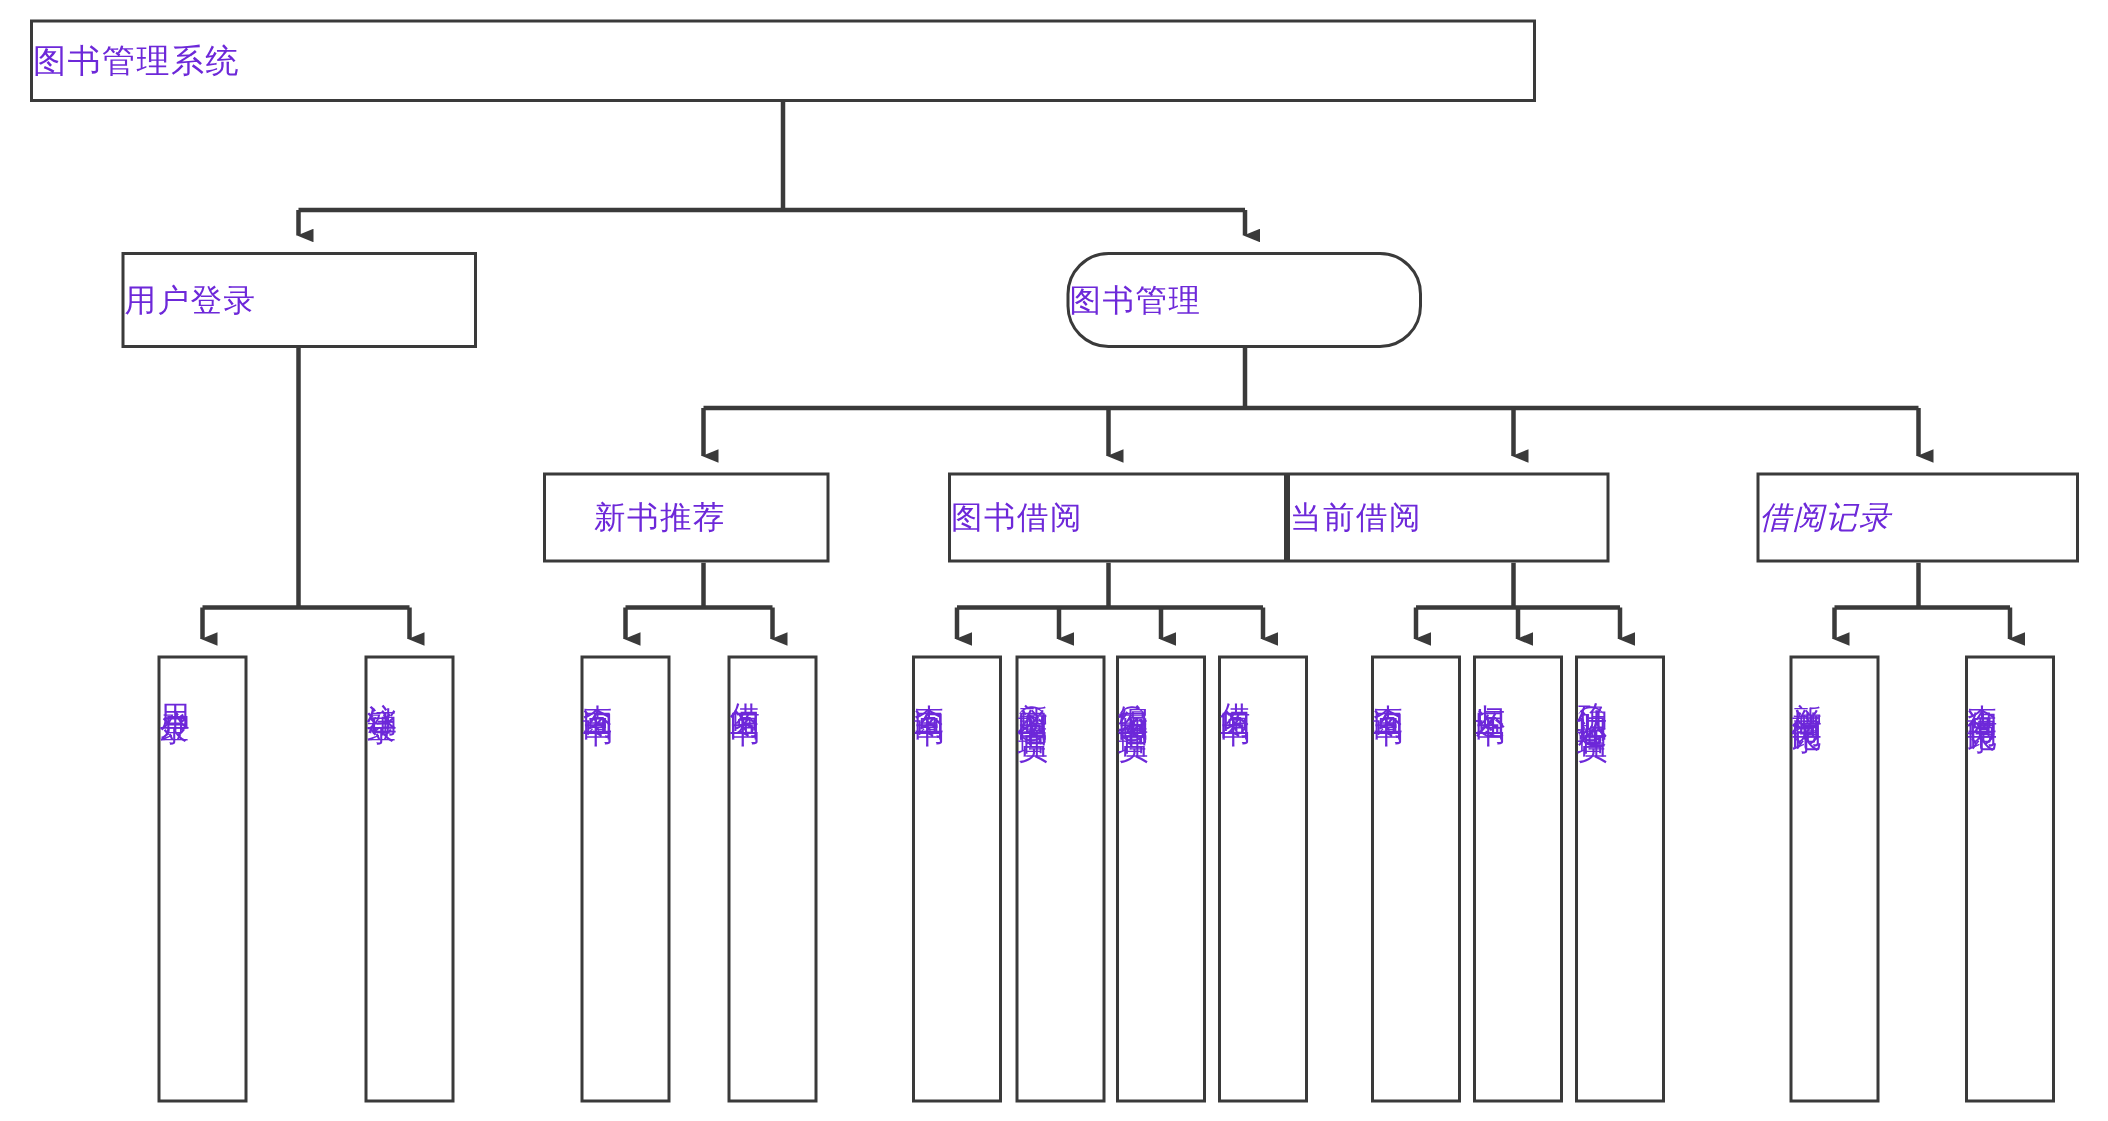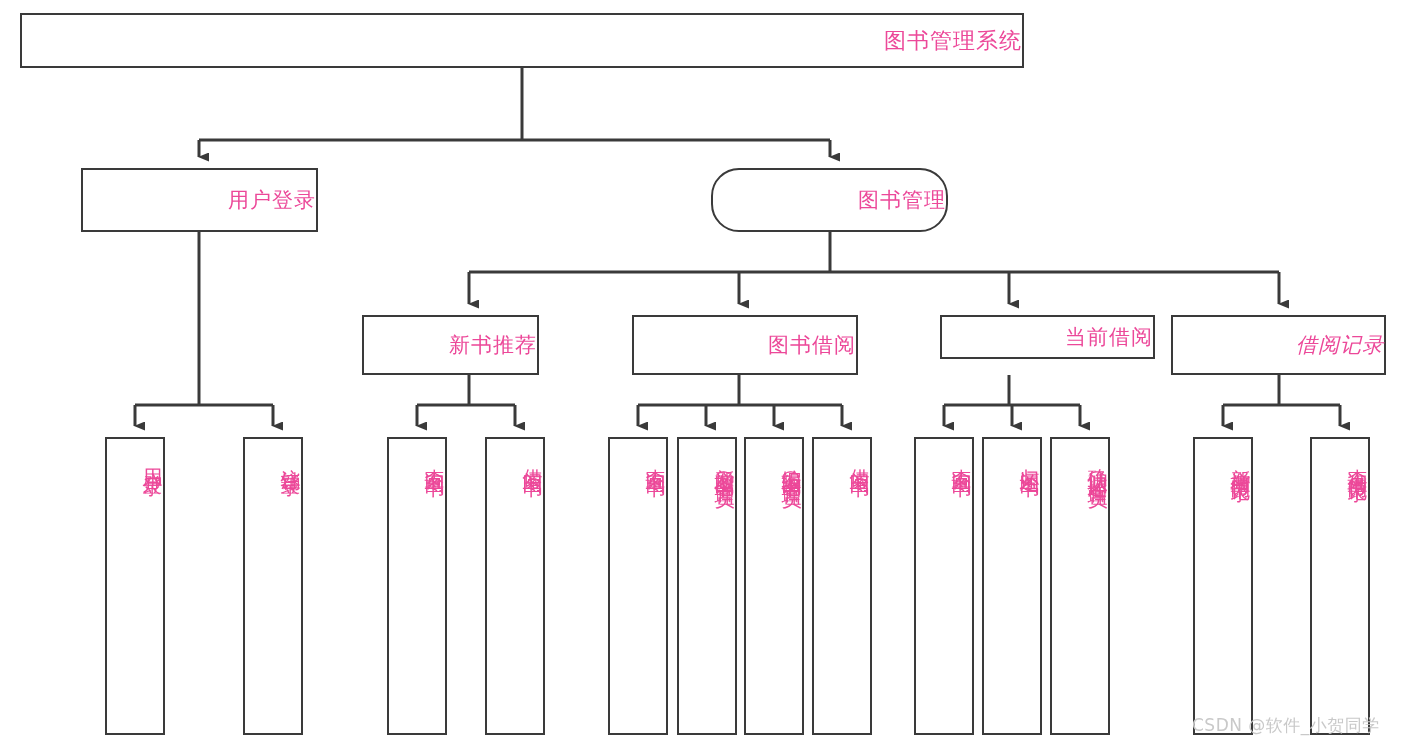--- a/index.html
+++ b/index.html
@@ -24,22 +24,22 @@
     left: 0;
     top: 0;
   }
   .node-box {
     position: absolute;
     box-sizing: border-box;
     background: #ffffff;
     border: 2px solid #3a3a3a;
     display: flex;
     align-items: center;
-    justify-content: flex-end;
-    color: #ec4899;
+    justify-content: flex-start;
+    color: #6d28d9;
   }
   .node-box.horizontal {
     font-size: 21px;
     letter-spacing: 1px;
   }
   .node-box.root {
     font-size: 22px;
   }
   .node-box.vertical {
     font-size: 20px;
@@ -117,27 +117,27 @@
   <div id="nodes-layer">
       <div class="node-box horizontal root" style="left: 20px; top: 13px; width: 1004px; height: 55px;">
         <span class="htext">图书管理系统</span>
       </div>
       <div class="node-box horizontal" style="left: 81px; top: 168px; width: 237px; height: 64px;">
         <span class="htext">用户登录</span>
       </div>
       <div class="node-box horizontal" style="left: 711px; top: 168px; width: 237px; height: 64px; border-radius: 28px;">
         <span class="htext">图书管理</span>
       </div>
-      <div class="node-box horizontal" style="left: 362px; top: 315px; width: 177px; height: 60px;">
+      <div class="node-box horizontal" style="left: 362px; top: 315px; width: 191px; height: 60px; padding-left: 32px;">
         <span class="htext">新书推荐</span>
       </div>
       <div class="node-box horizontal" style="left: 632px; top: 315px; width: 226px; height: 60px;">
         <span class="htext">图书借阅</span>
       </div>
-      <div class="node-box horizontal" style="left: 940px; top: 315px; width: 215px; height: 44px;">
+      <div class="node-box horizontal" style="left: 858px; top: 315px; width: 215px; height: 60px;">
         <span class="htext">当前借阅</span>
       </div>
       <div class="node-box horizontal" style="left: 1171px; top: 315px; width: 215px; height: 60px; font-style: italic;">
         <span class="htext">借阅记录</span>
       </div>
       <div class="node-box vertical" style="left: 105px; top: 437px; width: 60px; height: 298px;">
         <span class="vtext">用户登录</span>
       </div>
       <div class="node-box vertical" style="left: 243px; top: 437px; width: 60px; height: 298px;">
         <span class="vtext">注销登录</span>
@@ -170,15 +170,14 @@
         <span class="vtext">确认归还（管理员）</span>
       </div>
       <div class="node-box vertical" style="left: 1193px; top: 437px; width: 60px; height: 298px;">
         <span class="vtext">新增借阅记录</span>
       </div>
       <div class="node-box vertical" style="left: 1310px; top: 437px; width: 60px; height: 298px;">
         <span class="vtext">查询借阅记录</span>
       </div>
     </div>
 
-  <div class="watermark" style="left: 1192px; top: 714px;">CSDN @软件_小贺同学</div>
 
 </div>
 
 </body></html>

